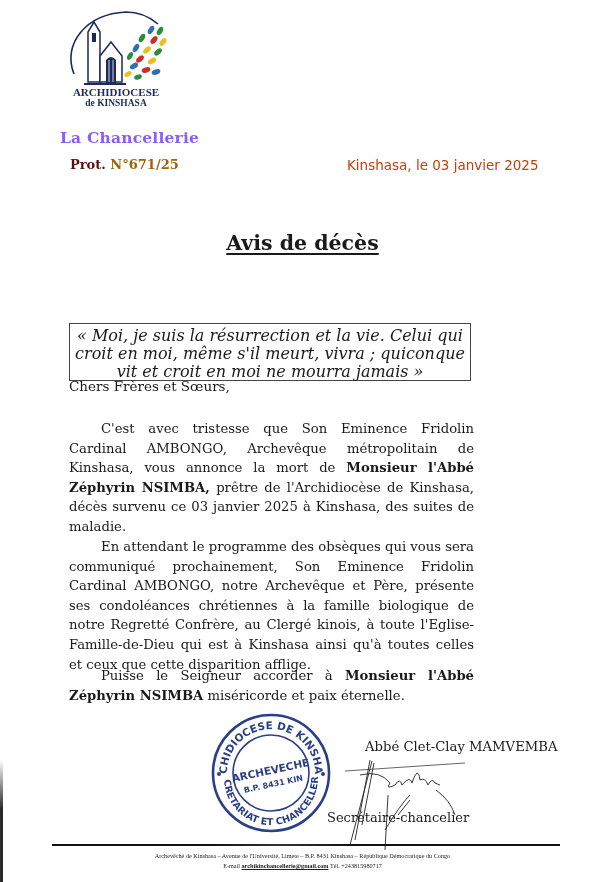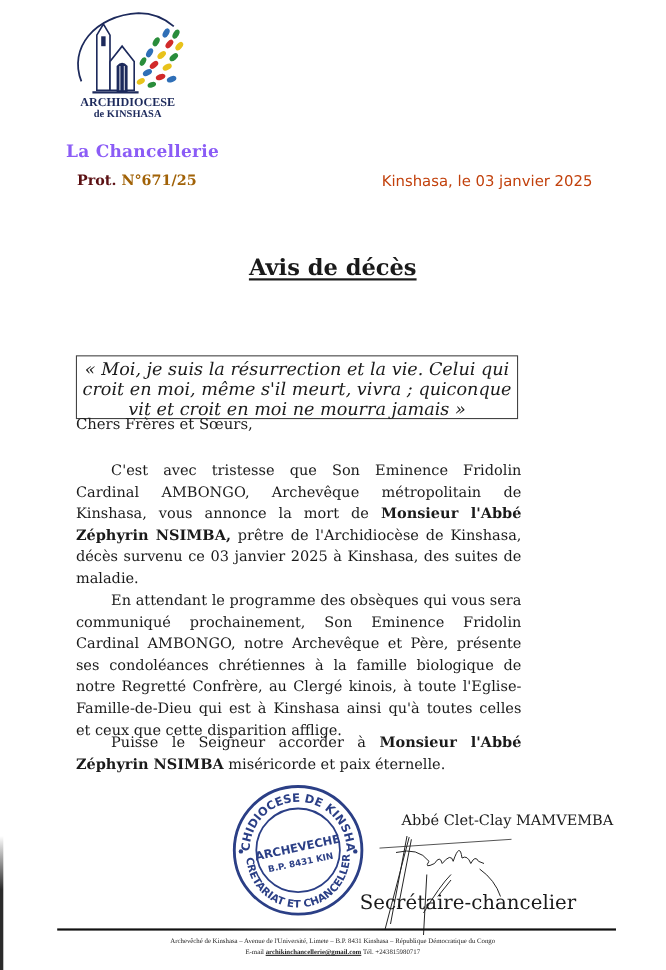--- a/index.html
+++ b/index.html
@@ -51,21 +51,21 @@
   .p2 { top: 537px; }
   .p3 { top: 666px; }
   .stamp { position: absolute; left: 210px; top: 712px; width: 122px; height: 122px; }
   .signer {
     position: absolute; left: 333px; top: 739px;
     font-family: "DejaVu Serif", serif; font-size: 13.2px; margin-left: 32px;
   }
   .signature { position: absolute; left: 340px; top: 755px; width: 130px; height: 100px; }
   .signer-title {
     position: absolute; left: 327px; top: 810px;
-    font-family: "DejaVu Serif", serif; font-size: 18px;
+    font-family: "DejaVu Serif", serif; font-size: 13px;
   }
   .footer-rule {
     position: absolute; left: 52px; top: 844px; width: 508px; height: 2px;
     background: linear-gradient(to right, #111 0%, #111 30%, #333 45%, #111 60%, #111 100%);
   }
   .footer-line1 {
     position: absolute; left: 0; width: 605px; top: 852px; text-align: center;
     font-family: "Liberation Serif", serif; font-size: 6.2px; color: #222;
   }
   .footer-line2 {

